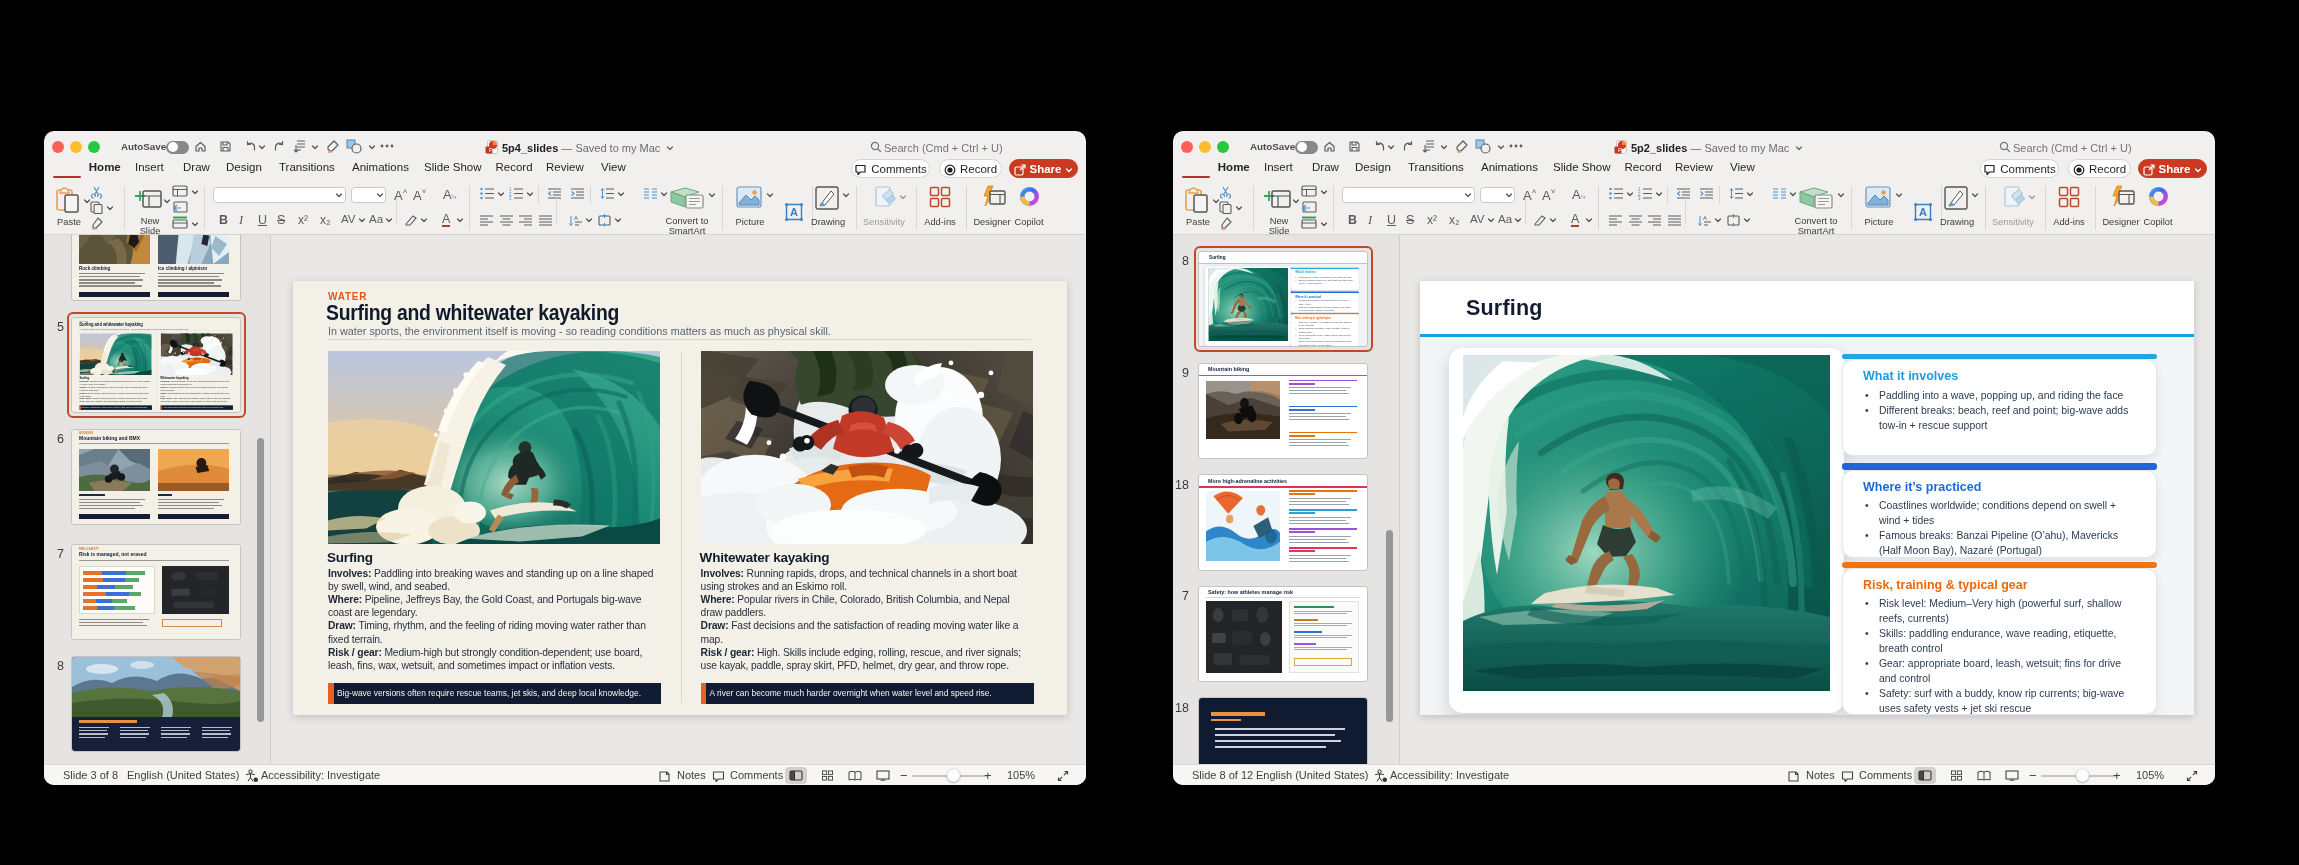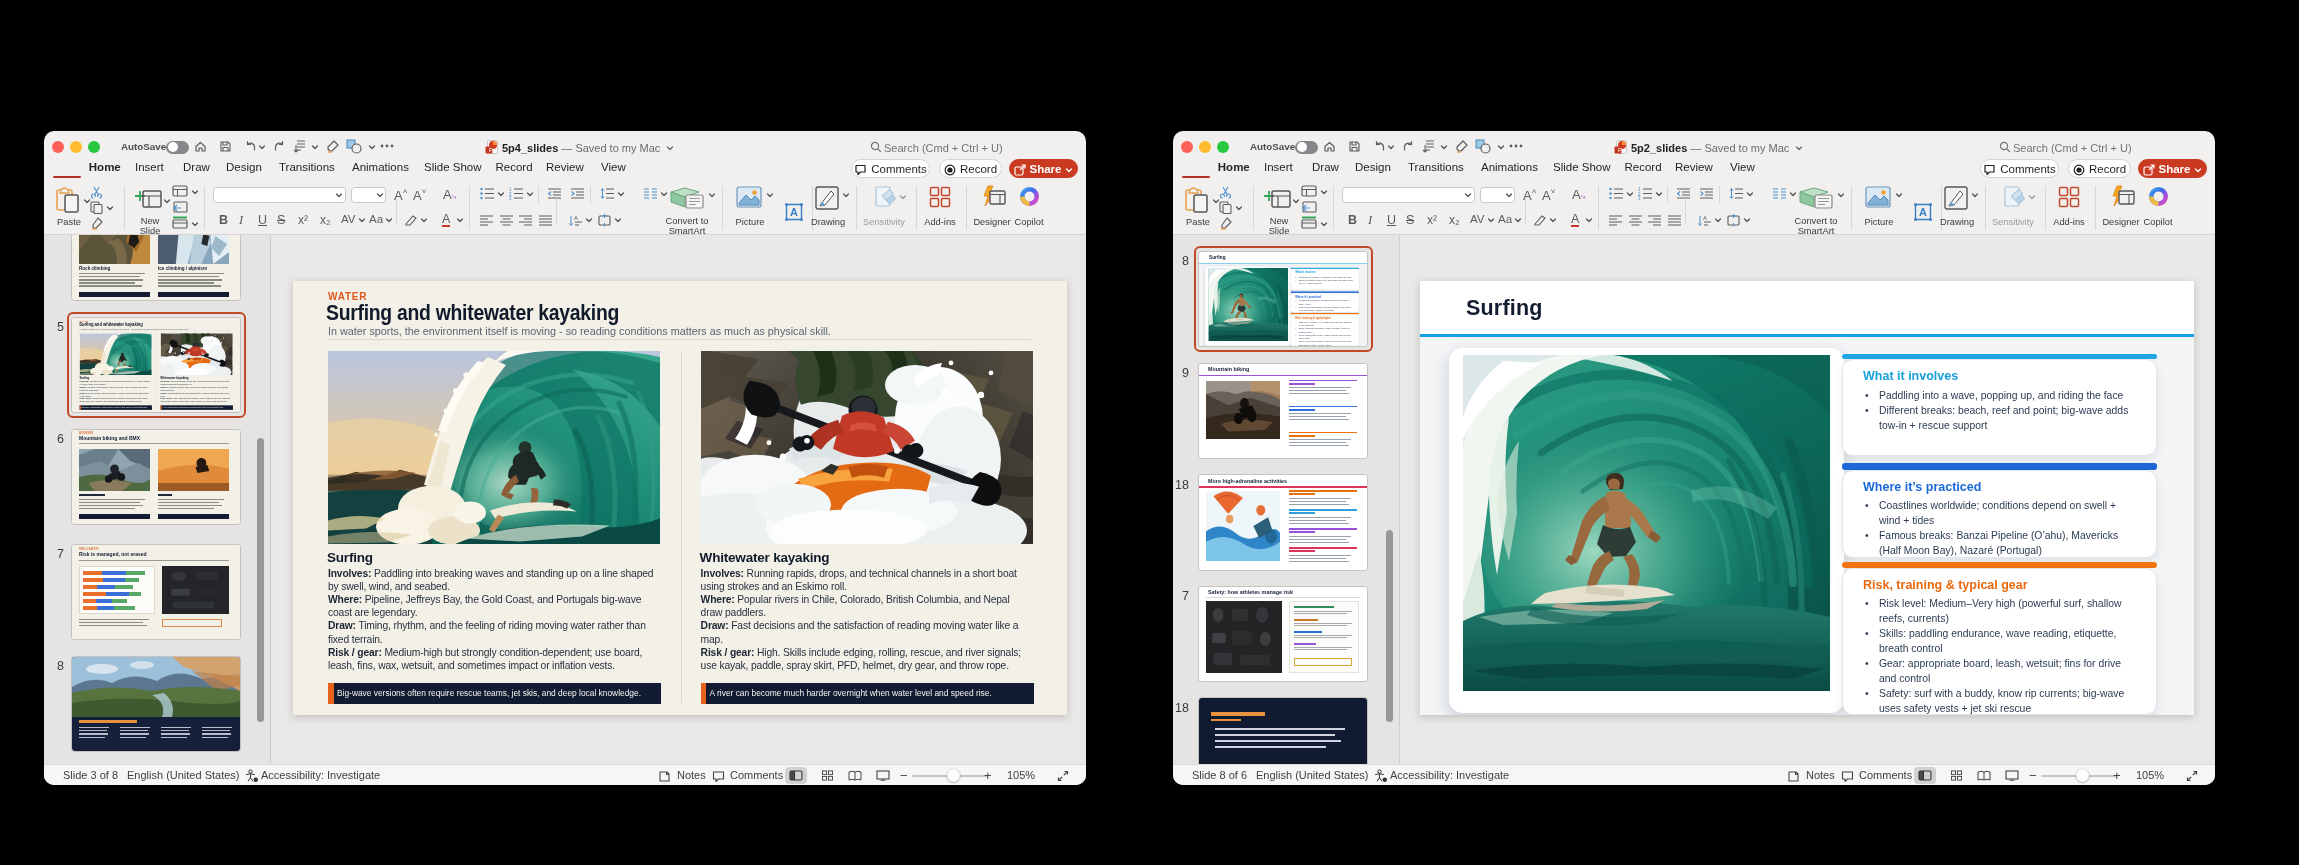--- a/index.html
+++ b/index.html
@@ -1572,21 +1572,21 @@
         </div>
         <div class="tnum" style="left:-6px;top:19px">8</div>
         <div class="tnum" style="left:-6px;top:131px">9</div>
         <div class="tnum" style="left:-6px;top:243px">18</div>
         <div class="tnum" style="left:-6px;top:354px">7</div>
         <div class="tnum" style="left:-6px;top:466px">18</div>
       <div class="scrollthumb" style="left:213px;top:294.5px;height:192.0px"></div>
     </div>
   </div>
   <div class="statusbar">
-      <div class="sb-t" style="left:19px">Slide 8 of 6</div>
+      <div class="sb-t" style="left:19px">Slide 8 of 12</div>
       <div class="sb-t" style="left:83px">English (United States)</div>
       <svg class="abs" style="left:201px;top:4px" width="13" height="13" viewBox="0 0 13 13" fill="none">
         <circle cx="5.5" cy="2.6" r="1.7" stroke="#333" stroke-width="1"></circle>
         <path d="M1.5 5.5 Q5.5 4 9.5 5.5 M5.5 5 V8.5 M5.5 8.5 L3.2 12 M5.5 8.5 L7.8 12" stroke="#333" stroke-width="1" stroke-linecap="round"></path>
         <circle cx="10.8" cy="10.8" r="2.2" fill="#333"></circle>
       </svg>
       <div class="sb-t" style="left:217px">Accessibility: Investigate</div>
       <svg class="abs" style="left:614px;top:4.5px" width="13" height="13" viewBox="0 0 13 13" fill="none">
         <path d="M2 2 H9 L11 4 V11 H2 Z" stroke="#444" stroke-width="1.1" fill="none" stroke-linejoin="round"></path>
         <path d="M8.5 2 V4.5 H11" stroke="#444" stroke-width="1.1"></path>

